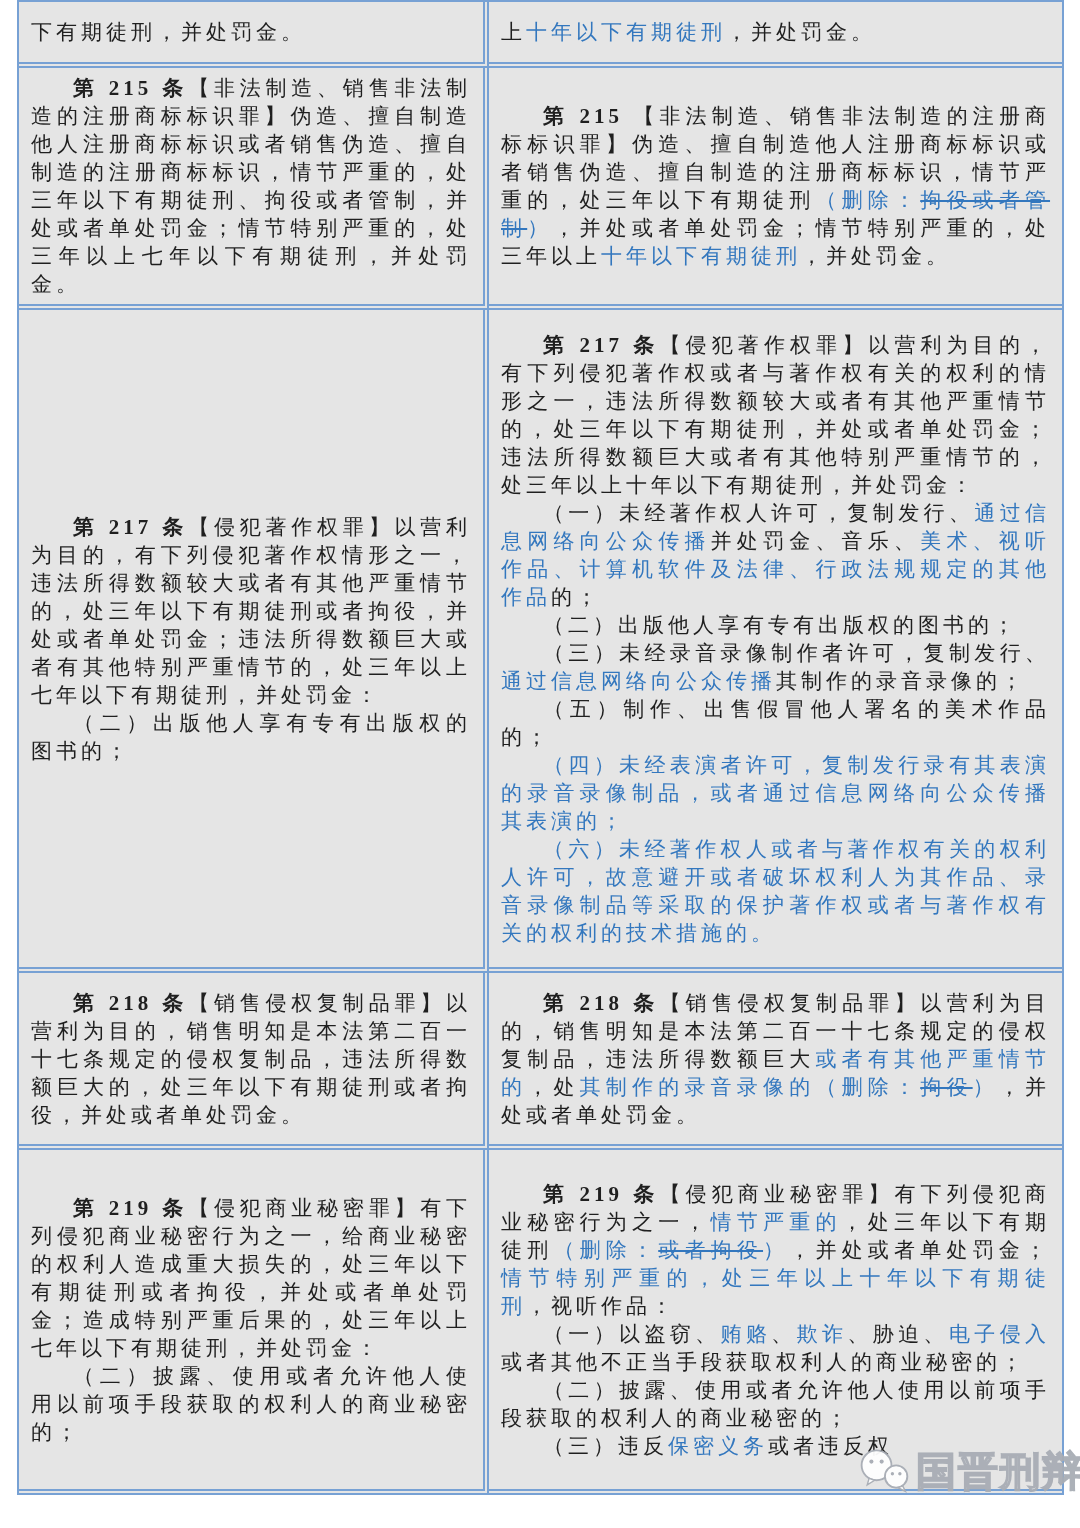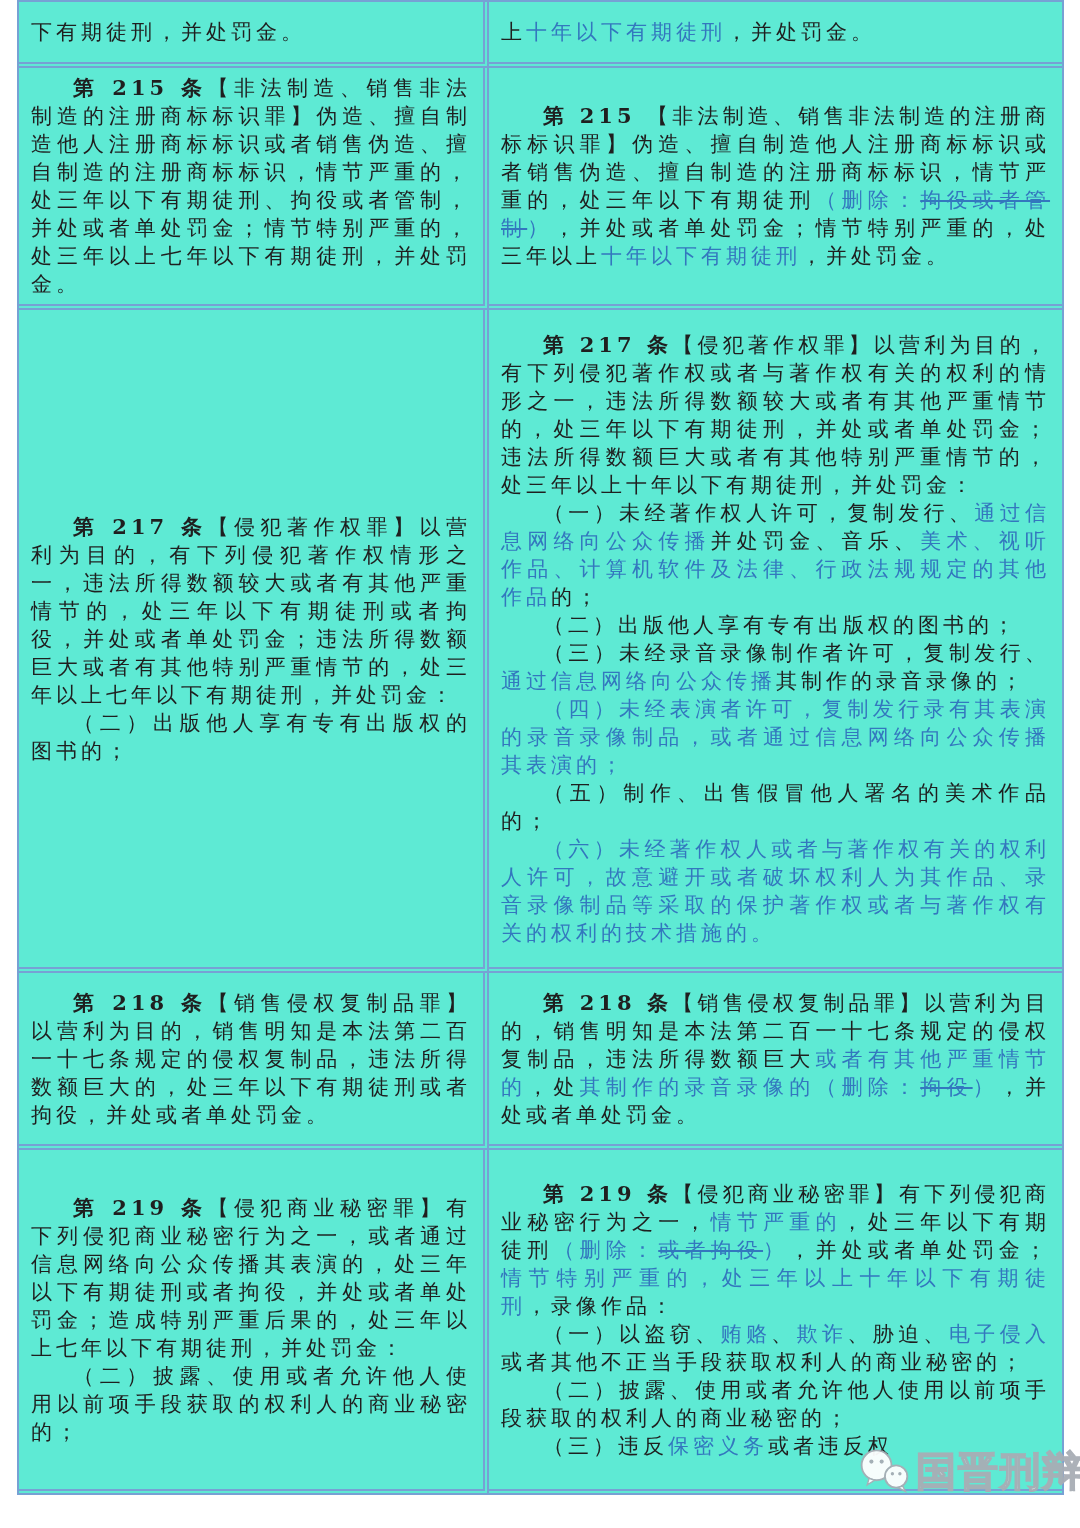--- a/index.html
+++ b/index.html
@@ -27,34 +27,34 @@
     grid-template-columns:470px 1fr;
     grid-template-rows:66px 242px 663px 177px 345px;
   }
   .cell{
     border-bottom:6px double var(--border-blue);
     padding:0 12px;
     overflow:hidden;
     display:flex;
     flex-direction:column;
     justify-content:center;
-    background:#5eead4;
+    background:#e5e5e5;
   }
   .cell.left{
     border-right:6px double var(--border-blue);
   }
   .para{
     margin:0;
     font-size:21px;
     line-height:28px;
     letter-spacing:4px;
     text-align:justify;
     color:var(--ink);
   }
-  .para.indent{ text-indent:2em; }
+  .para.indent{ text-indent:2em;font-family:Liberation Serif, serif; }
   .para span.h{ font-weight:bold; }
   .para span.add{ color:var(--blue); }
   .para span.del{ color:var(--blue); text-decoration:line-through; text-decoration-thickness:2px; }
   .watermark{
     position:absolute;
     left:856px;top:1444px;
     display:flex;
     align-items:center;
     gap:4px;
     opacity:.95;
@@ -89,36 +89,36 @@
     </div>
     <div class="cell left">
       <p class="para indent"><span class="h">第 217 条</span><span>【侵犯著作权罪】以营利为目的，有下列侵犯著作权情形之一，违法所得数额较大或者有其他严重情节的，处三年以下有期徒刑或者拘役，并处或者单处罚金；违法所得数额巨大或者有其他特别严重情节的，处三年以上七年以下有期徒刑，并处罚金：</span></p>
       <p class="para indent"><span>（二）出版他人享有专有出版权的图书的；</span></p>
     </div>
     <div class="cell right">
       <p class="para indent"><span class="h">第 217 条</span><span>【侵犯著作权罪】以营利为目的，有下列侵犯著作权或者与著作权有关的权利的情形之一，违法所得数额较大或者有其他严重情节的，处三年以下有期徒刑，并处或者单处罚金；违法所得数额巨大或者有其他特别严重情节的，处三年以上十年以下有期徒刑，并处罚金：</span></p>
       <p class="para indent"><span>（一）未经著作权人许可，复制发行、</span><span class="add">通过信息网络向公众传播</span><span>并处罚金、音乐、</span><span class="add">美术、视听作品、计算机软件及法律、行政法规规定的其他作品</span><span>的；</span></p>
       <p class="para indent"><span>（二）出版他人享有专有出版权的图书的；</span></p>
       <p class="para indent"><span>（三）未经录音录像制作者许可，复制发行、</span><span class="add">通过信息网络向公众传播</span><span>其制作的录音录像的；</span></p>
+      <p class="para indent"><span>（五）制作、出售假冒他人署名的美术作品的；</span></p>
       <p class="para indent"><span class="add">（四）未经表演者许可，复制发行录有其表演的录音录像制品，或者通过信息网络向公众传播其表演的；</span></p>
-      <p class="para indent"><span>（五）制作、出售假冒他人署名的美术作品的；</span></p>
       <p class="para indent"><span class="add">（六）未经著作权人或者与著作权有关的权利人许可，故意避开或者破坏权利人为其作品、录音录像制品等采取的保护著作权或者与著作权有关的权利的技术措施的。</span></p>
     </div>
     <div class="cell left">
       <p class="para indent"><span class="h">第 218 条</span><span>【销售侵权复制品罪】以营利为目的，销售明知是本法第二百一十七条规定的侵权复制品，违法所得数额巨大的，处三年以下有期徒刑或者拘役，并处或者单处罚金。</span></p>
     </div>
     <div class="cell right">
       <p class="para indent"><span class="h">第 218 条</span><span>【销售侵权复制品罪】以营利为目的，销售明知是本法第二百一十七条规定的侵权复制品，违法所得数额巨大</span><span class="add">或者有其他严重情节的</span><span>，处</span><span class="add">其制作的录音录像的</span><span class="add">（删除：</span><span class="del">拘役</span><span class="add">）</span><span>，并处或者单处罚金。</span></p>
     </div>
     <div class="cell left">
-      <p class="para indent"><span class="h">第 219 条</span><span>【侵犯商业秘密罪】有下列侵犯商业秘密行为之一，或者通过信息网络向公众传播其表演的，处三年以下有期徒刑或者拘役，并处或者单处罚金；造成特别严重后果的，处三年以上七年以下有期徒刑，并处罚金：</span></p>
+      <p class="para indent"><span class="h">第 219 条</span><span>【侵犯商业秘密罪】有下列侵犯商业秘密行为之一，给商业秘密的权利人造成重大损失的，处三年以下有期徒刑或者拘役，并处或者单处罚金；造成特别严重后果的，处三年以上七年以下有期徒刑，并处罚金：</span></p>
       <p class="para indent"><span>（二）披露、使用或者允许他人使用以前项手段获取的权利人的商业秘密的；</span></p>
     </div>
     <div class="cell right">
-      <p class="para indent"><span class="h">第 219 条</span><span>【侵犯商业秘密罪】有下列侵犯商业秘密行为之一，</span><span class="add">情节严重的</span><span>，处三年以下有期徒刑</span><span class="add">（删除：</span><span class="del">或者拘役</span><span class="add">）</span><span>，并处或者单处罚金；</span><span class="add">情节特别严重的，处三年以上十年以下有期徒刑</span><span>，录像作品：</span></p>
+      <p class="para indent"><span class="h">第 219 条</span><span>【侵犯商业秘密罪】有下列侵犯商业秘密行为之一，</span><span class="add">情节严重的</span><span>，处三年以下有期徒刑</span><span class="add">（删除：</span><span class="del">或者拘役</span><span class="add">）</span><span>，并处或者单处罚金；</span><span class="add">情节特别严重的，处三年以上十年以下有期徒刑</span><span>，视听作品：</span></p>
       <p class="para indent"><span>（一）以盗窃、</span><span class="add">贿赂</span><span>、</span><span class="add">欺诈</span><span>、胁迫、</span><span class="add">电子侵入</span><span>或者其他不正当手段获取权利人的商业秘密的；</span></p>
       <p class="para indent"><span>（二）披露、使用或者允许他人使用以前项手段获取的权利人的商业秘密的；</span></p>
       <p class="para indent"><span>（三）违反</span><span class="add">保密义务</span><span>或者违反权</span></p>
     </div>
   </div>
 
 <div class="watermark">
   <span>
     <svg width="56" height="50" viewBox="0 0 60 52">
       <circle cx="22" cy="21" r="16" fill="#ffffff" stroke="#a8adb5" stroke-width="2"></circle>

